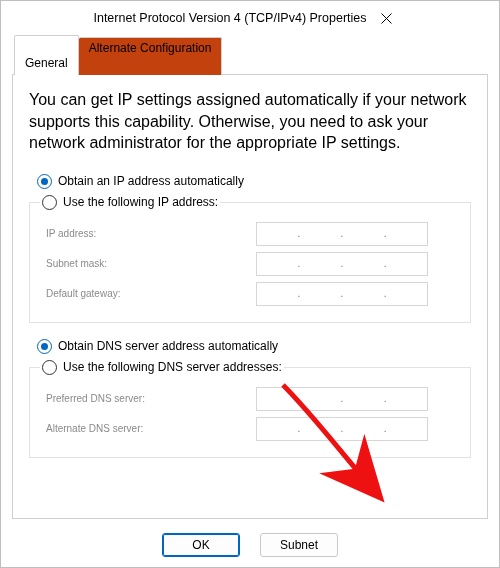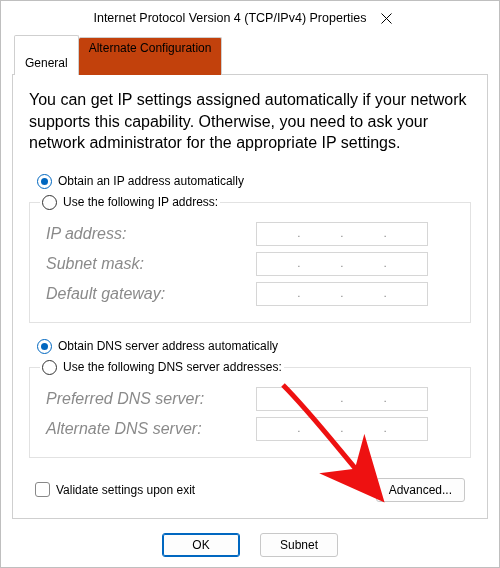--- a/index.html
+++ b/index.html
@@ -132,23 +132,22 @@
   }
 
   .field-row {
     display: flex;
     align-items: center;
     margin: 6px 0;
   }
   .field-row .flabel {
     flex: 0 0 210px;
     color: #8a8a8a;
-    font-size: 16px;
+    font-size: 10px;
     padding-left: 6px;
-    font-style: italic;
   }
   .ip-input {
     flex: 0 0 170px;
     height: 22px;
     border: 1px solid #d6d6d6;
     background: #fff;
     display: flex;
     align-items: center;
     justify-content: space-evenly;
     color: #888;
@@ -293,28 +292,20 @@
         <div class="field-row">
           <div class="flabel">Alternate DNS server:</div>
           <div class="ip-input">
               <span>.</span>
               <span>.</span>
               <span>.</span>
             </div>
         </div>
       </fieldset>
 
-      <div class="bottom-row">
-        <div class="checkbox-wrap">
-          <input type="checkbox" style="">
-          <label>Validate settings upon exit</label>
-        </div>
-        <div class="spacer"></div>
-        <button class="btn">Advanced...</button>
-      </div>
 
       <svg class="arrow-overlay" width="470" height="480">
         <defs>
           <marker id="ahead" markerWidth="14" markerHeight="14" refX="11" refY="6" orient="auto">
             <path d="M0,0 L13,6 L0,12 L4,6 Z" fill="#e11"></path>
           </marker>
         </defs>
         <path d="M270,310 C300,340 330,380 365,420" stroke="#e11" stroke-width="5" fill="none" marker-end="url(#ahead)"></path>
       </svg>
 

